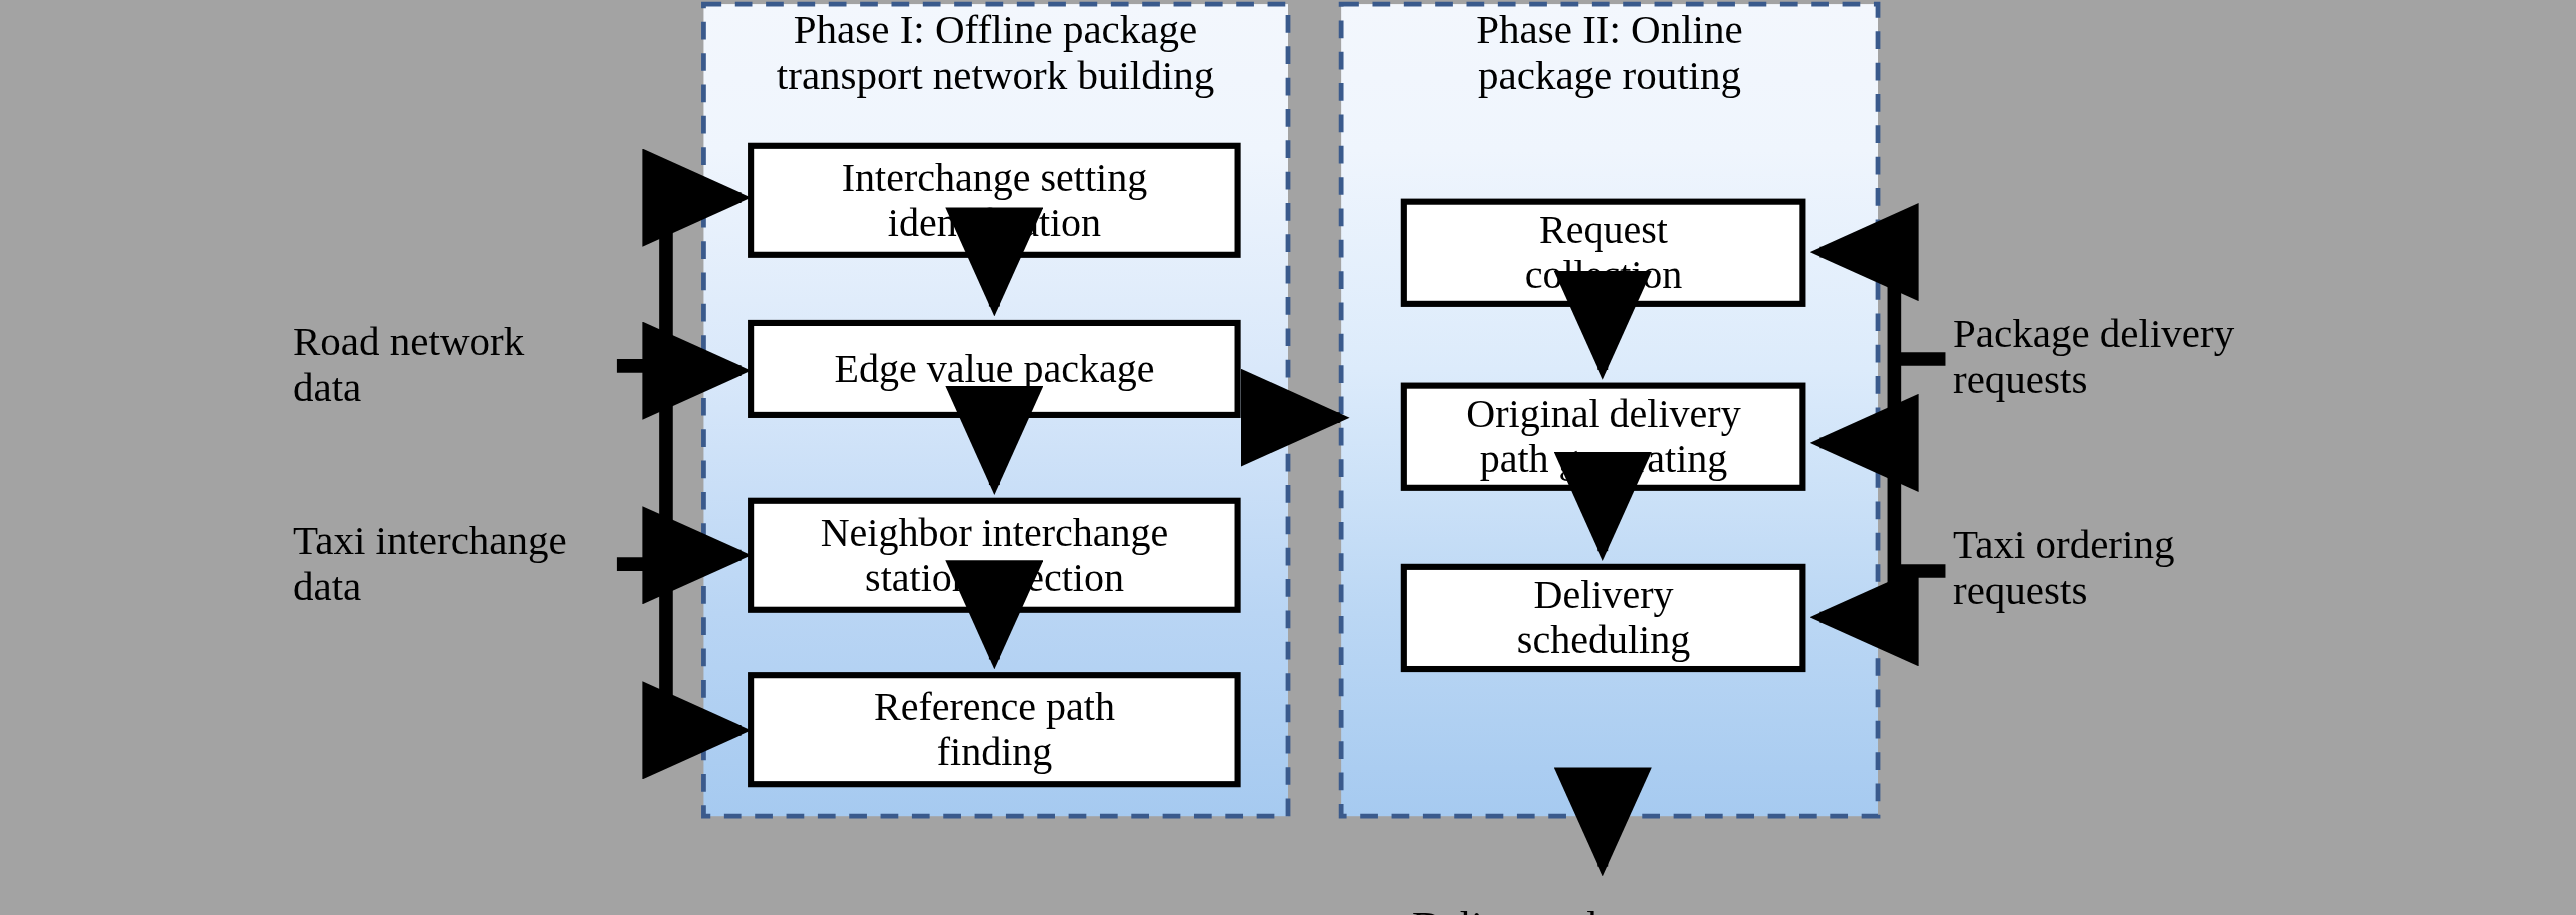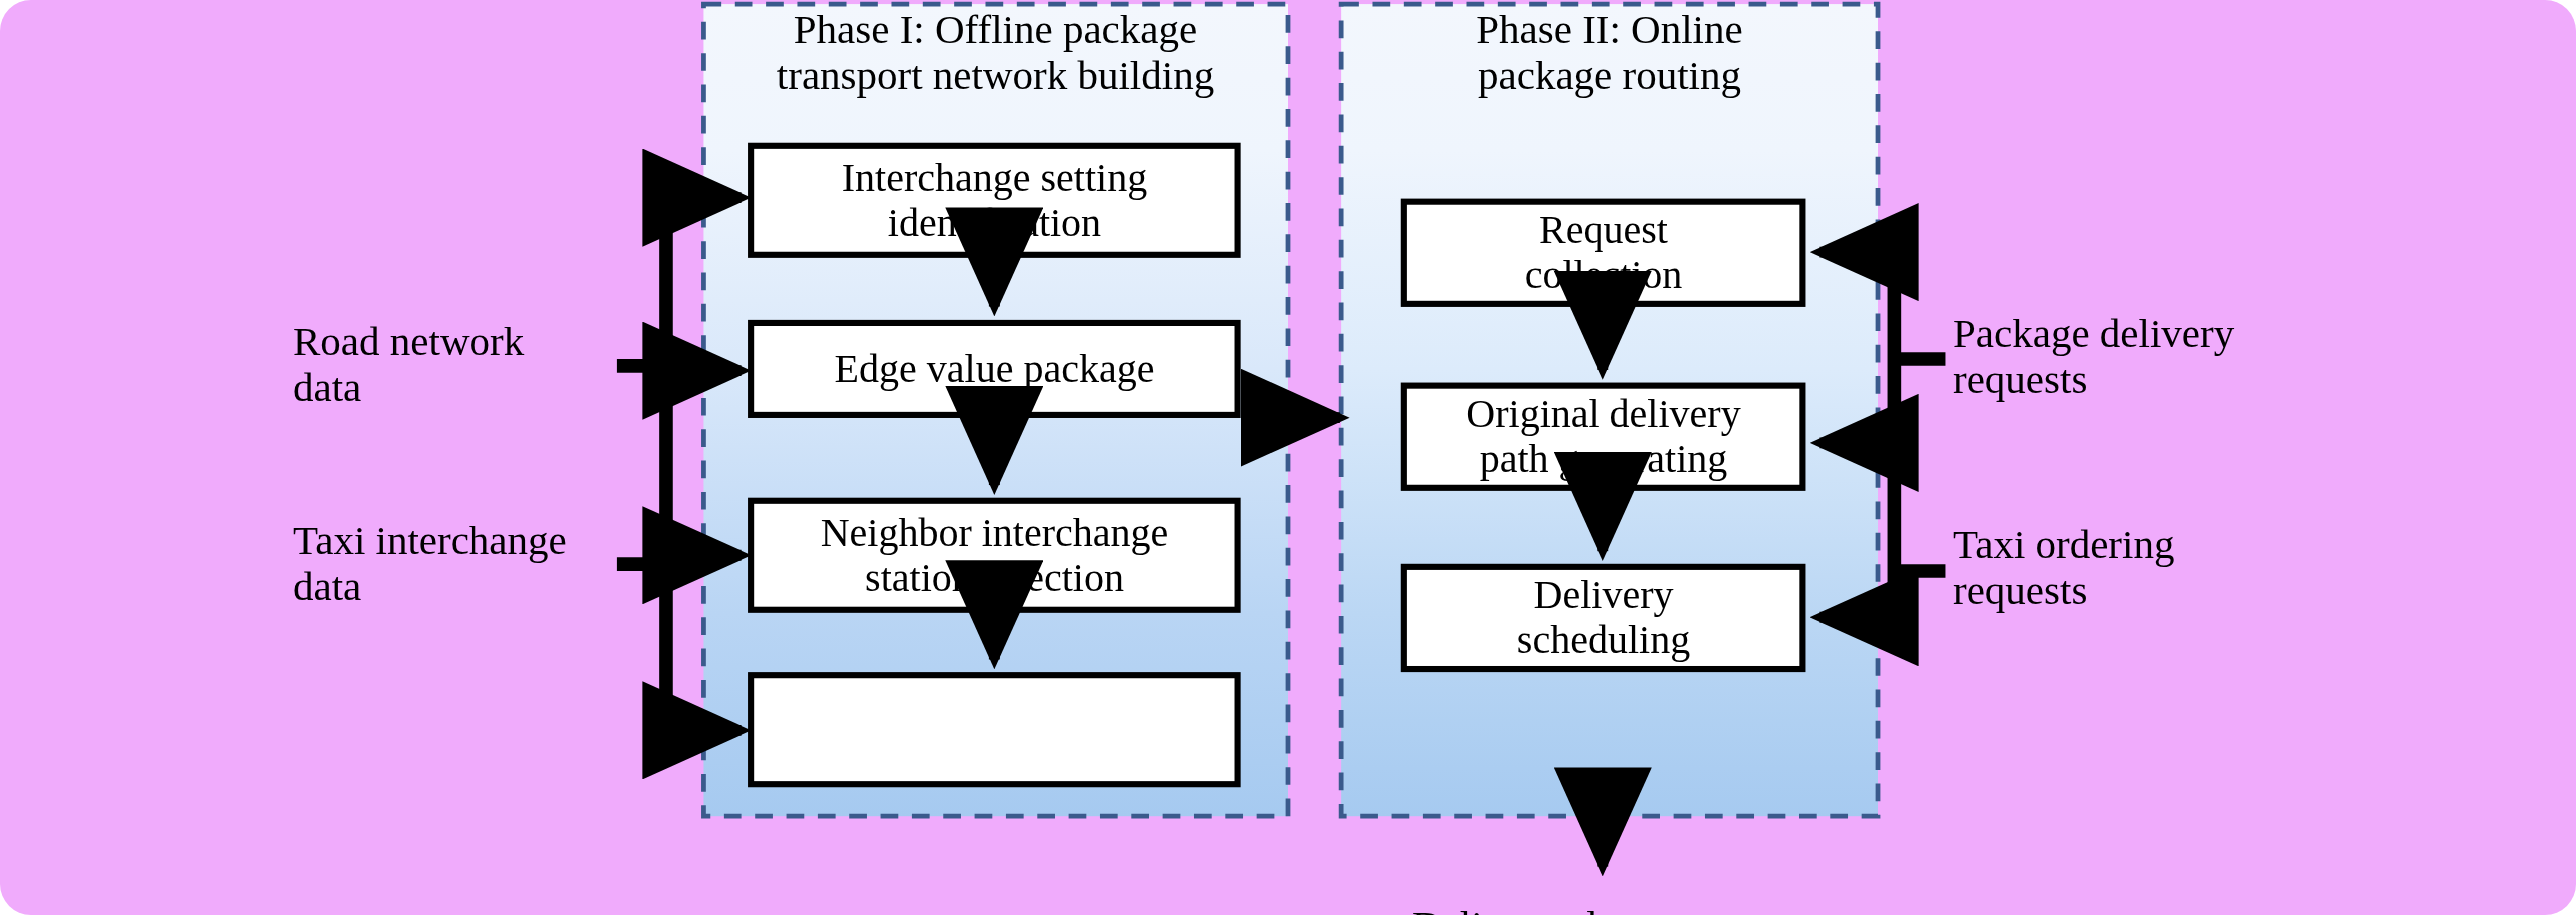--- a/index.html
+++ b/index.html
@@ -1,18 +1,18 @@
 <!DOCTYPE html>
 <html style="font-size:11px"><head>
 <meta charset="utf-8">
 <style>
   html,body{margin:0;padding:0;background:#ffffff;}
   body{width:2576px;height:915px;overflow:hidden;
        font-family:"Liberation Serif","DejaVu Serif",serif;}
-  #stage{position:relative;width:2576px;height:915px;background:#f0abfc;border-radius:31px;}
+  #stage{position:relative;width:2576px;height:915px;background:#a3a3a3;}
   #stage svg{position:absolute;left:0;top:0;}
   .lbl{position:absolute;color:#000;text-align:left;line-height:1.12;
        font-family:"Liberation Serif","DejaVu Serif",serif;
        font-size:41px;white-space:pre-line;}
   .phase-title{position:absolute;text-align:center;color:#000;line-height:1.14;
        font-family:"Liberation Serif","DejaVu Serif",serif;
        font-size:41px;white-space:pre-line;}
   .node-label{position:absolute;display:flex;align-items:center;justify-content:center;
        text-align:center;color:#000;line-height:1.12;
        font-family:"Liberation Serif","DejaVu Serif",serif;
@@ -97,20 +97,22 @@
   <div class="phase-title" style="left:710px;top:5.5px;width:571px;">Phase I: Offline package
 transport network building</div>
   <div class="phase-title" style="left:1348px;top:5.5px;width:523px;">Phase II: Online
 package routing</div>
 
   <div class="node-label" style="left:751px;top:146px;width:487px;height:109px;">Interchange setting
 identification</div>
   <div class="node-label" style="left:751px;top:323px;width:487px;height:92px;">Edge value package</div>
   <div class="node-label" style="left:751px;top:501px;width:487px;height:109px;">Neighbor interchange
 station selection</div>
+  <div class="node-label" style="left:751px;top:675px;width:487px;height:109px;">Reference path
+finding</div>
 
   <div class="node-label" style="left:1404px;top:202px;width:399px;height:102px;">Request
 collection</div>
   <div class="node-label" style="left:1404px;top:386px;width:399px;height:102px;">Original delivery
 path generating</div>
   <div class="node-label" style="left:1404px;top:567px;width:399px;height:102px;">Delivery
 scheduling</div>
 
   <div class="lbl" style="left:293px;top:319px;width:320px;">Road network
 data</div>

